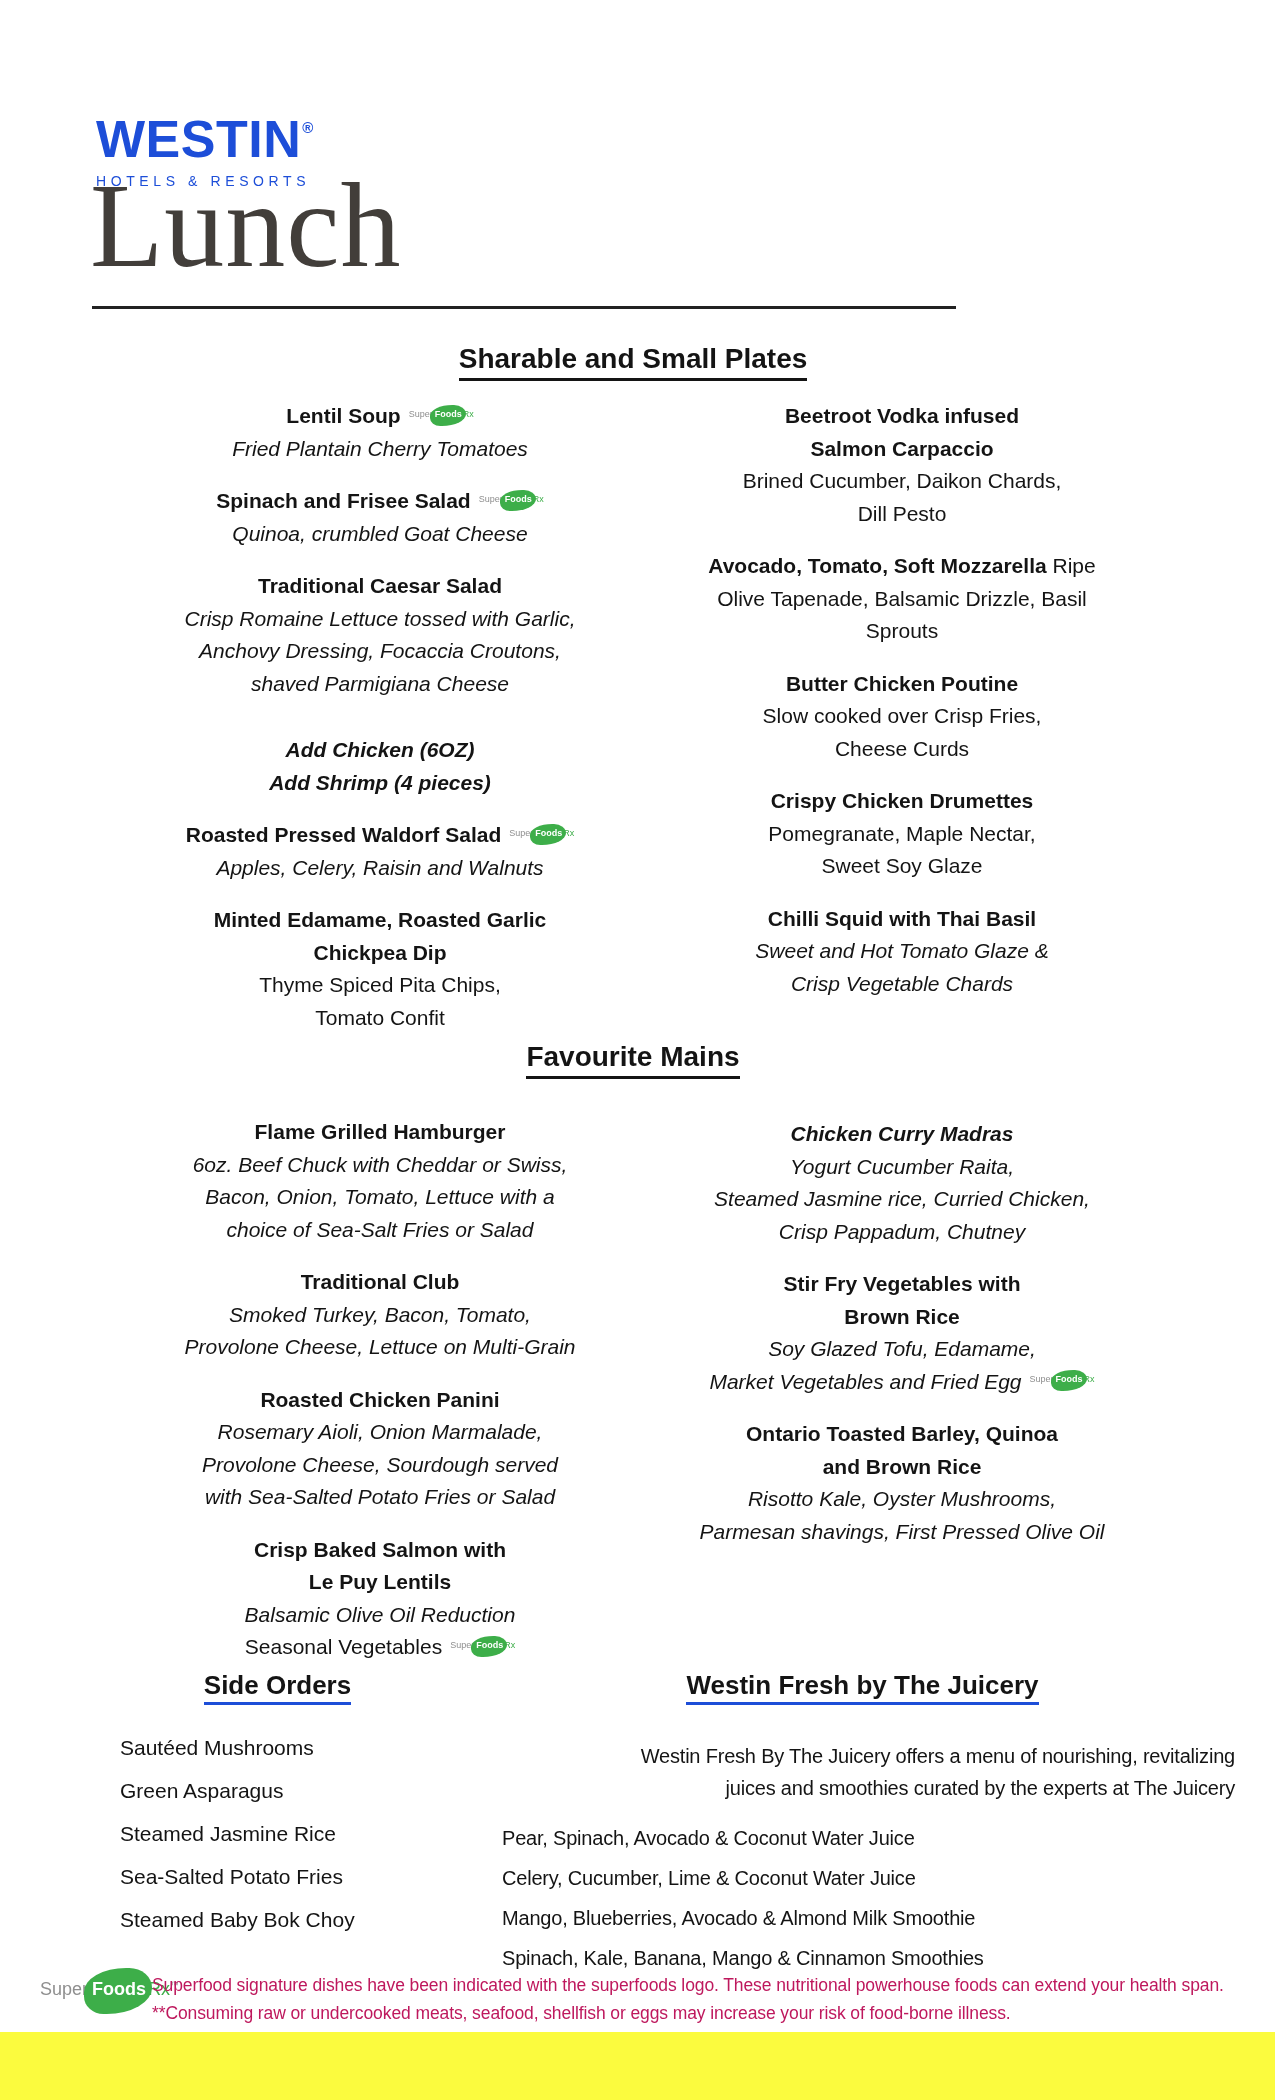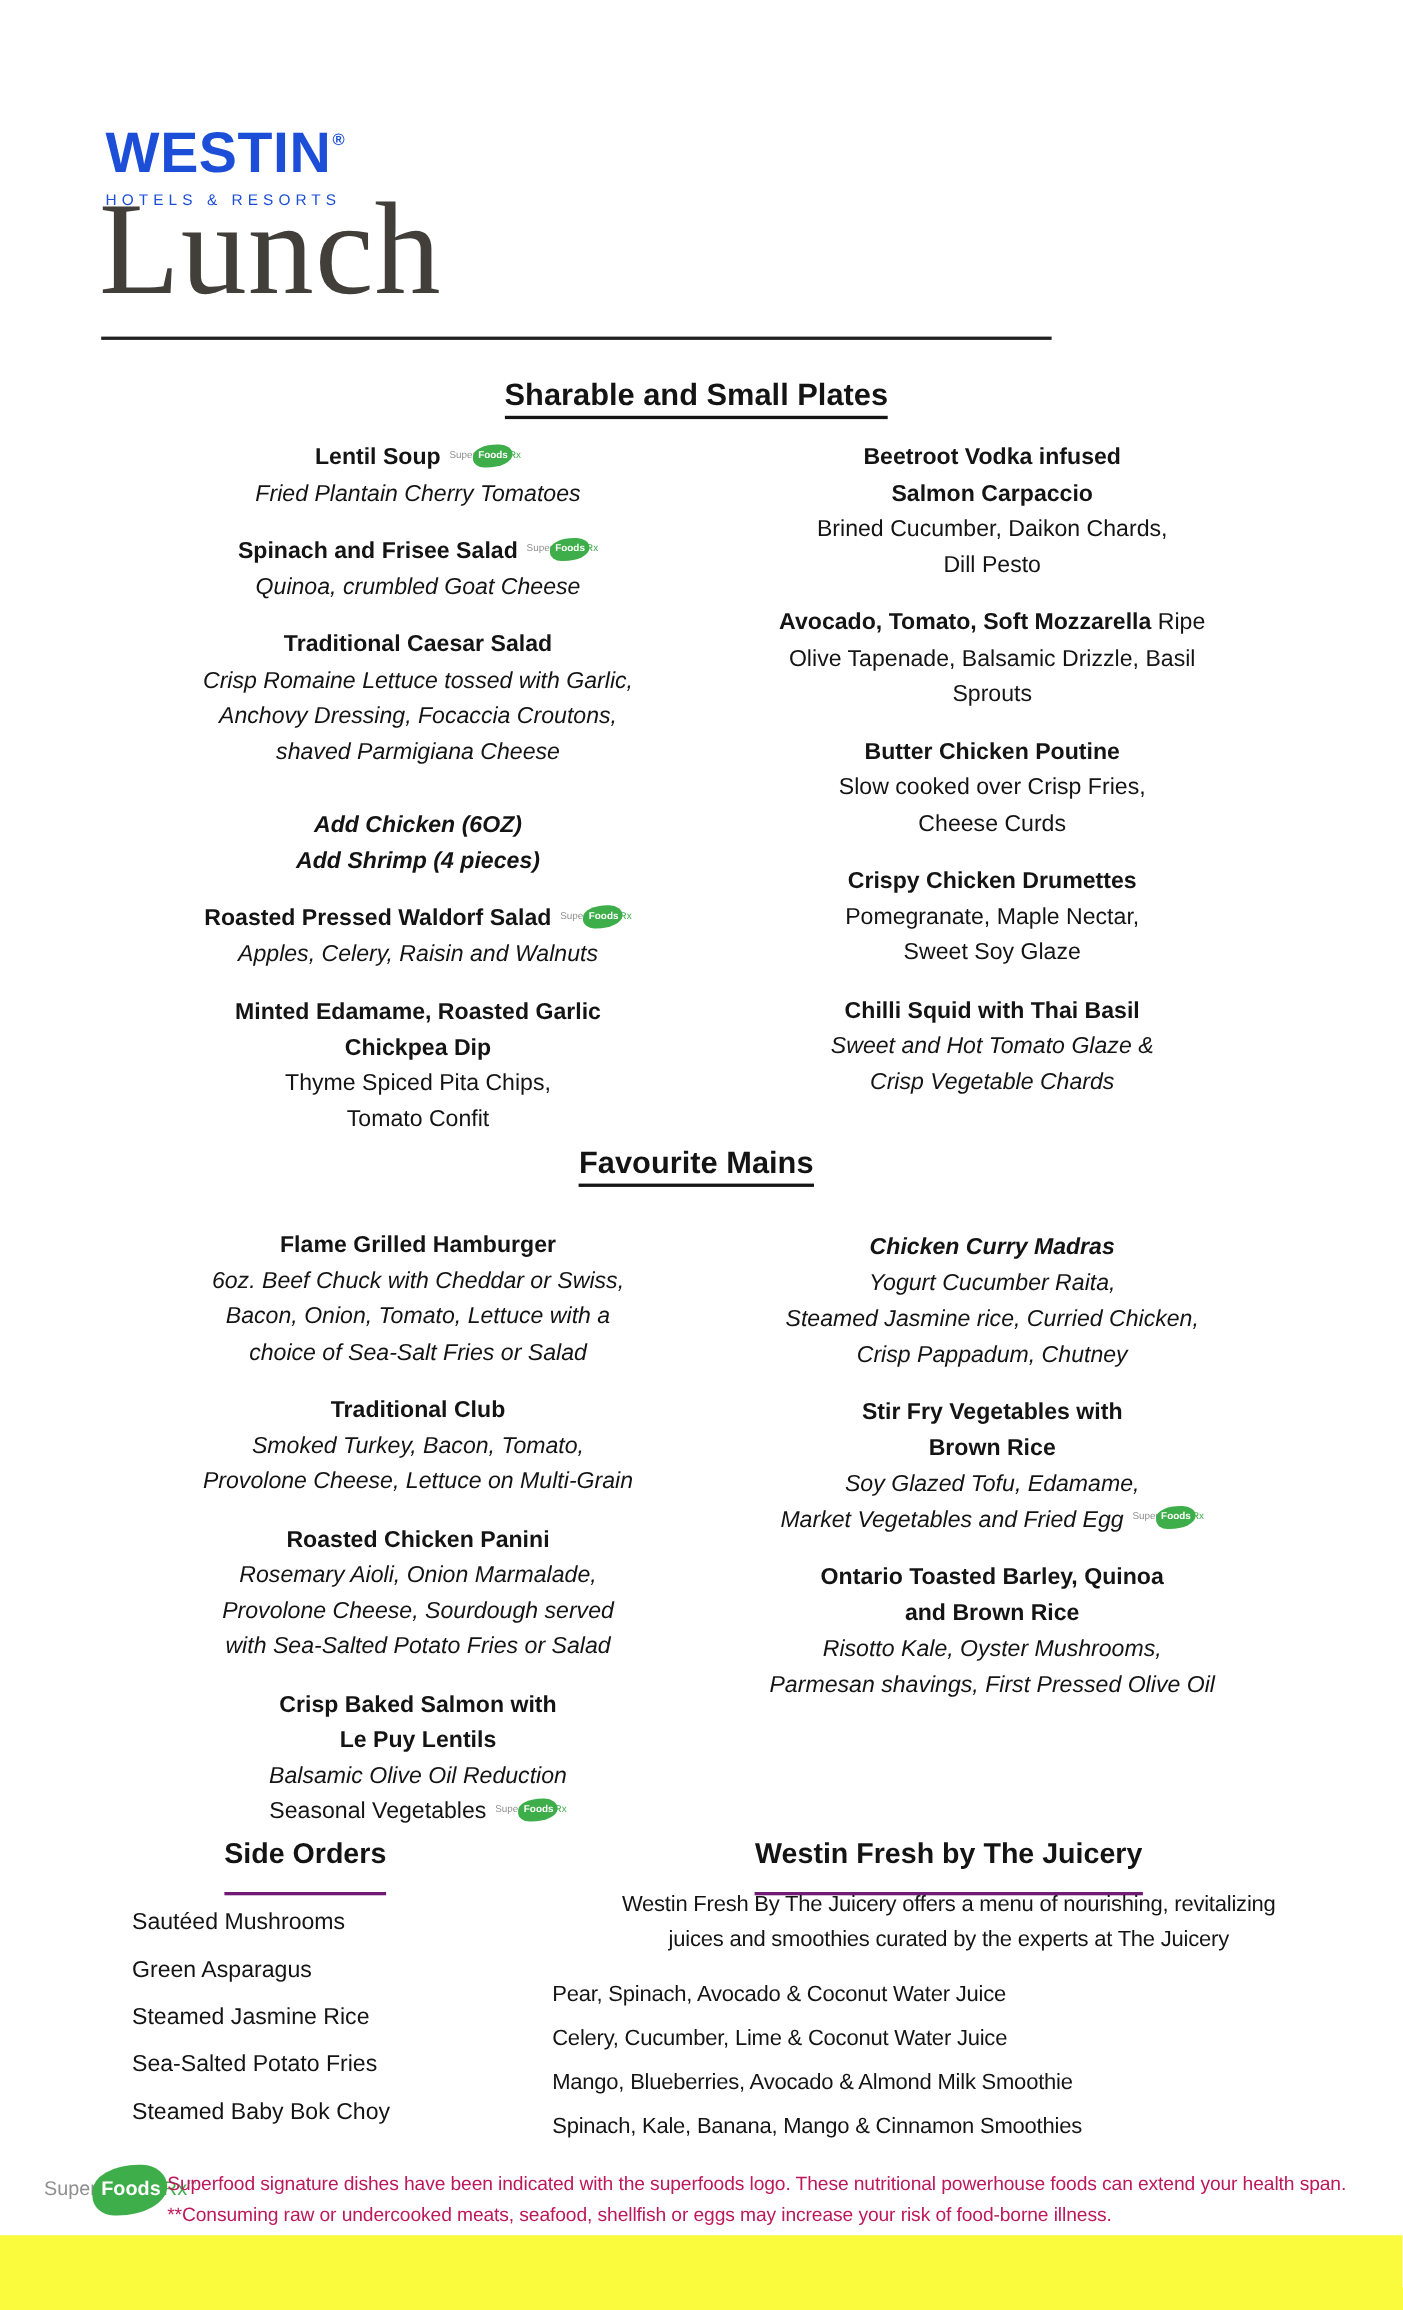--- a/index.html
+++ b/index.html
@@ -47,28 +47,28 @@
   .sfx { display:inline-block; font-size:9px; line-height:1; vertical-align:middle;
          margin-left:8px; white-space:nowrap; position:relative; top:-2px; font-style:normal; font-weight:normal; }
   .sfx .s { color:#8F8F8F; }
   .sfx .f { display:inline-block; background:#3DAE49; color:#fff; font-weight:bold;
             padding:5px 4px 7px 5px; margin:0 -3px;
             border-radius:65% 35% 70% 30% / 55% 45% 60% 40%; }
   .sfx .r { color:#3DAE49; }
 
   
   .bottom-head { font-size:26px; font-weight:bold; line-height:34px; text-align:center; }
-  .bottom-head > span { border-bottom:3px solid #701a75; padding-bottom:20px; }
+  .bottom-head > span { border-bottom:3px solid #1d4ed8; padding-bottom:2px; }
 
   #sides { position:absolute; left:120px; top:1668px; width:315px; }
   #sides ul { list-style:none; margin-top:24px; }
   #sides li { font-size:21px; line-height:43px; text-align:left; }
 
   #juicery { position:absolute; left:490px; top:1668px; width:745px; }
-  .juicery-intro { margin-top:13px; font-size:20px; line-height:32px; text-align:center; letter-spacing:-0.2px; }
+  .juicery-intro { margin-top:38px; font-size:20px; line-height:32px; text-align:right; letter-spacing:-0.2px; }
   #juicery ul { list-style:none; margin-top:14px; padding-left:12px; }
   #juicery li { font-size:20px; line-height:40px; text-align:left; letter-spacing:-0.2px; }
 
   
   .footer-logo { position:absolute; left:40px; top:1968px; font-size:18px; color:#8F8F8F; white-space:nowrap; }
   .footer-logo .f { display:inline-block; background:#3DAE49; color:#fff; font-weight:bold;
                     padding:11px 6px 14px 8px; margin:0 -4px;
                     border-radius:65% 35% 70% 30% / 55% 45% 60% 40%; }
   .footer-logo .r { color:#3DAE49; }
   .footer-logo .tm { font-size:9px; vertical-align:super; }

